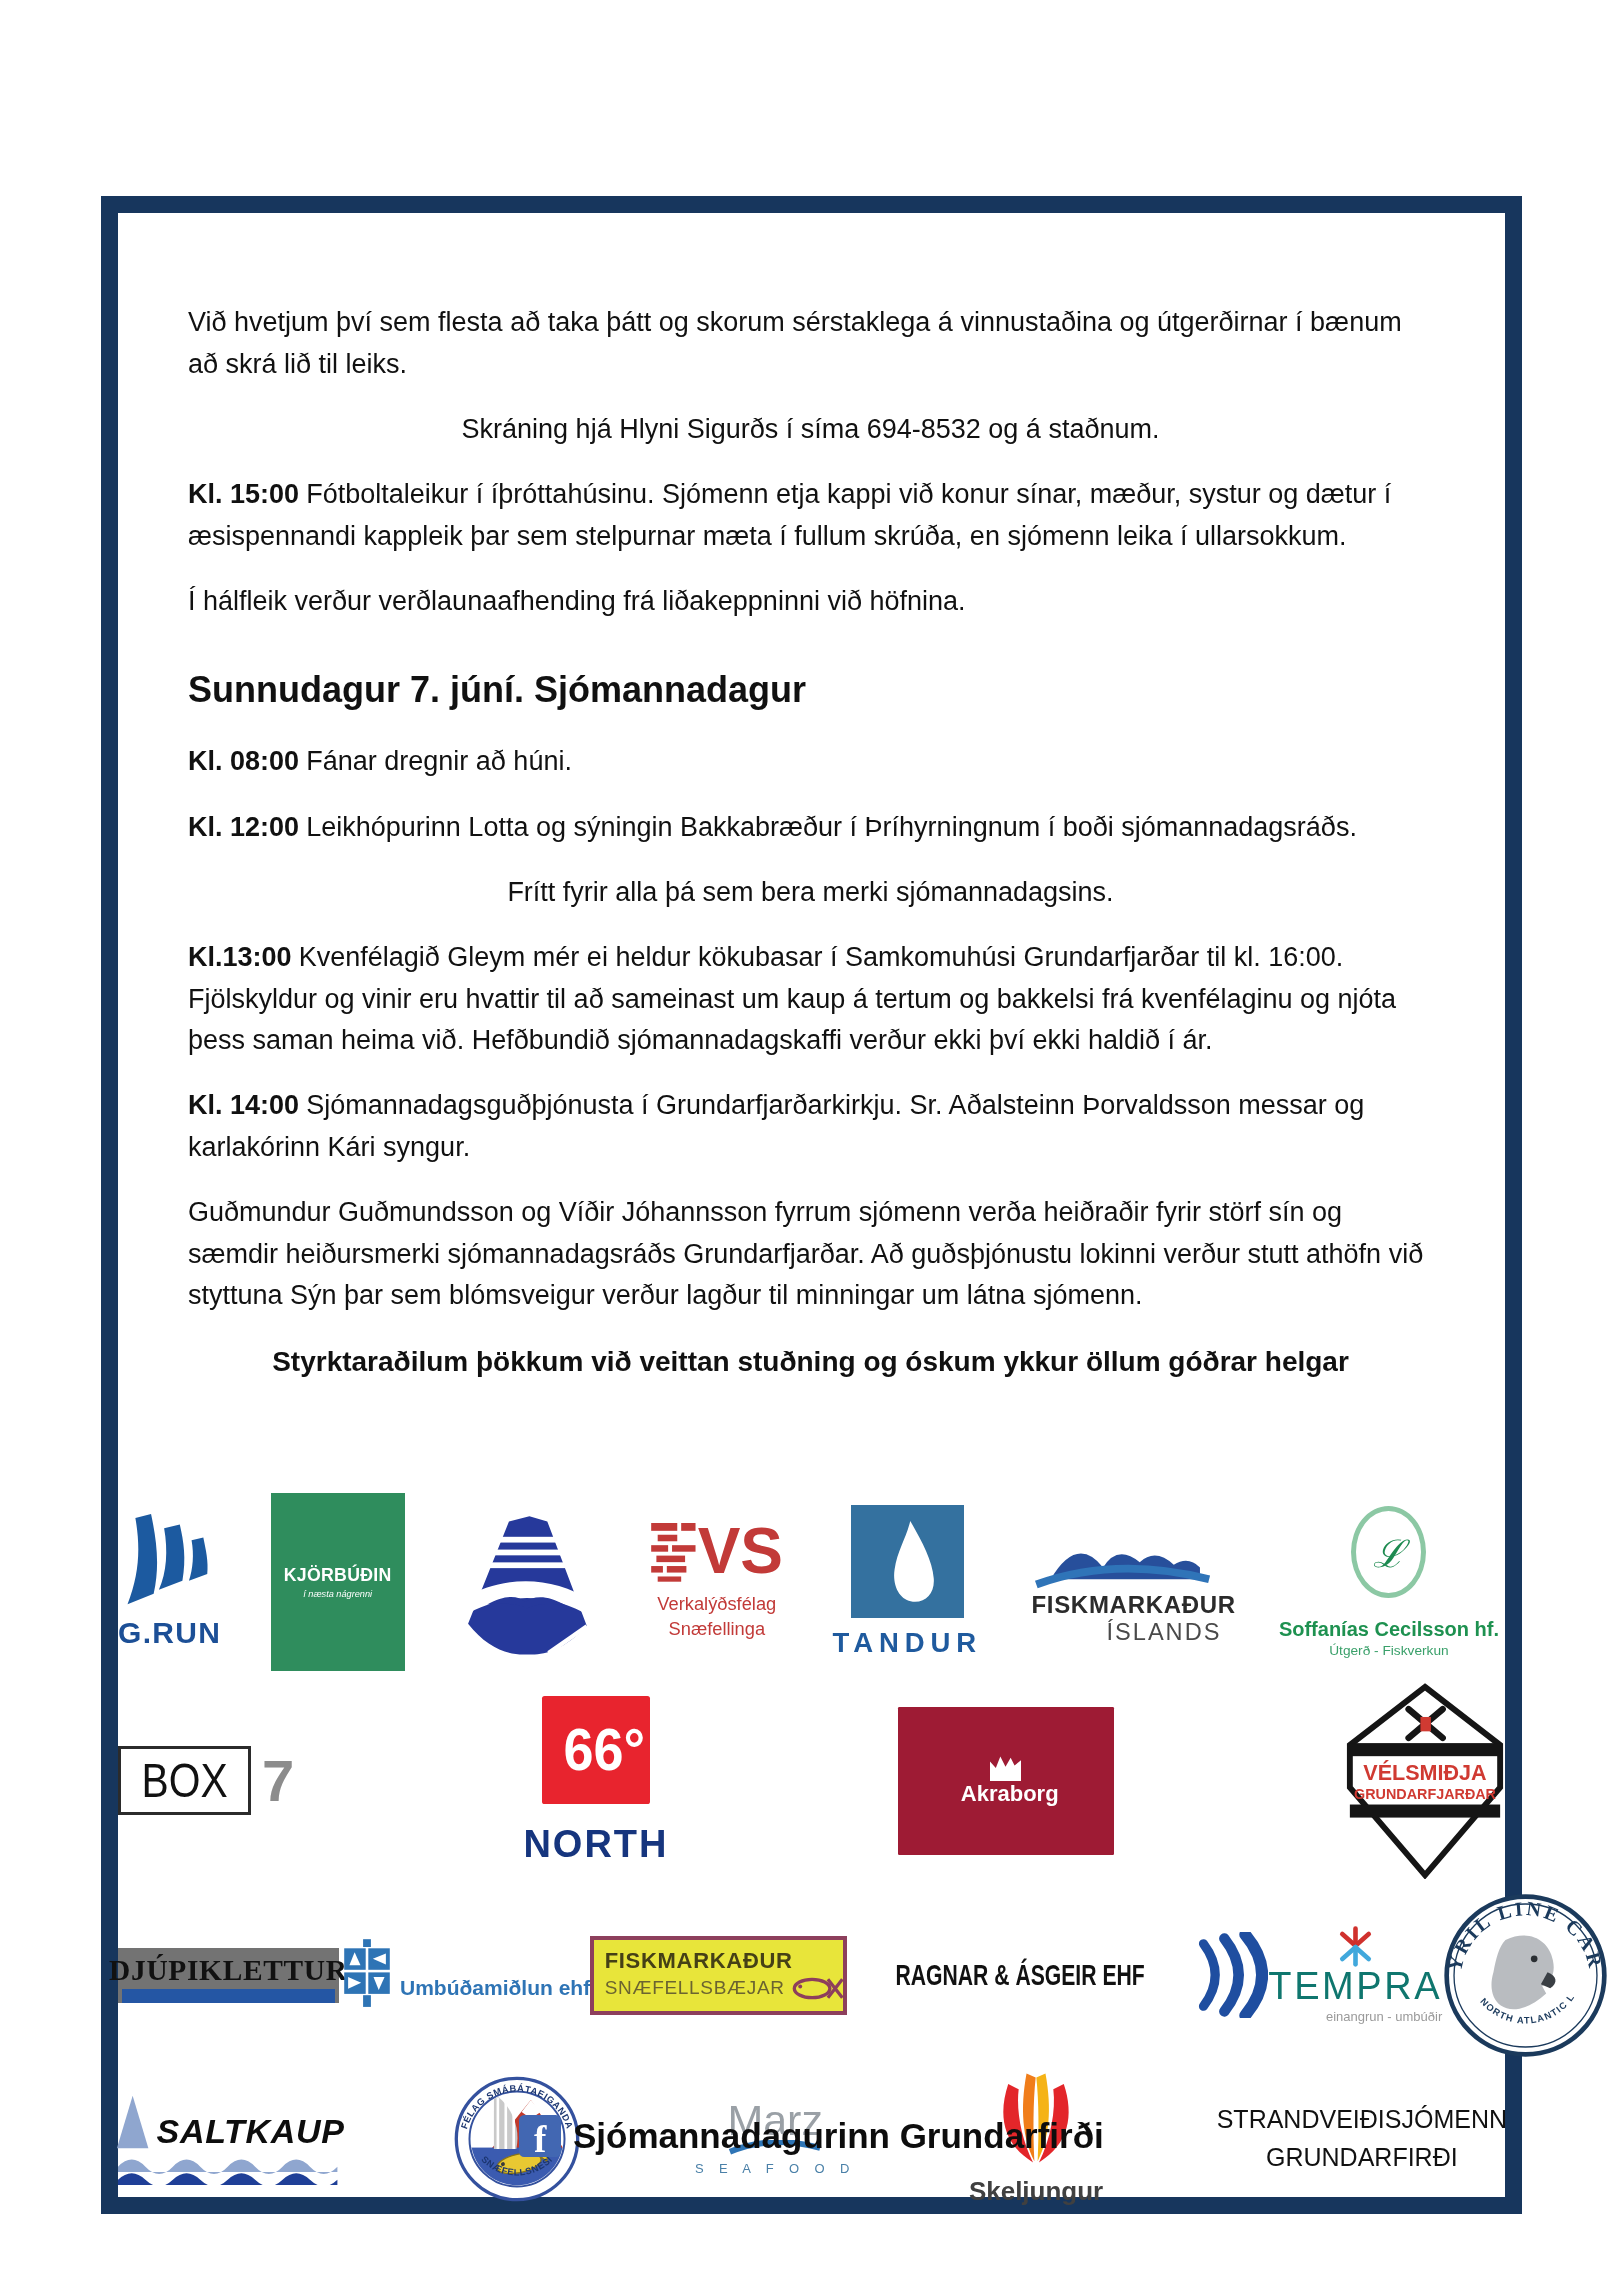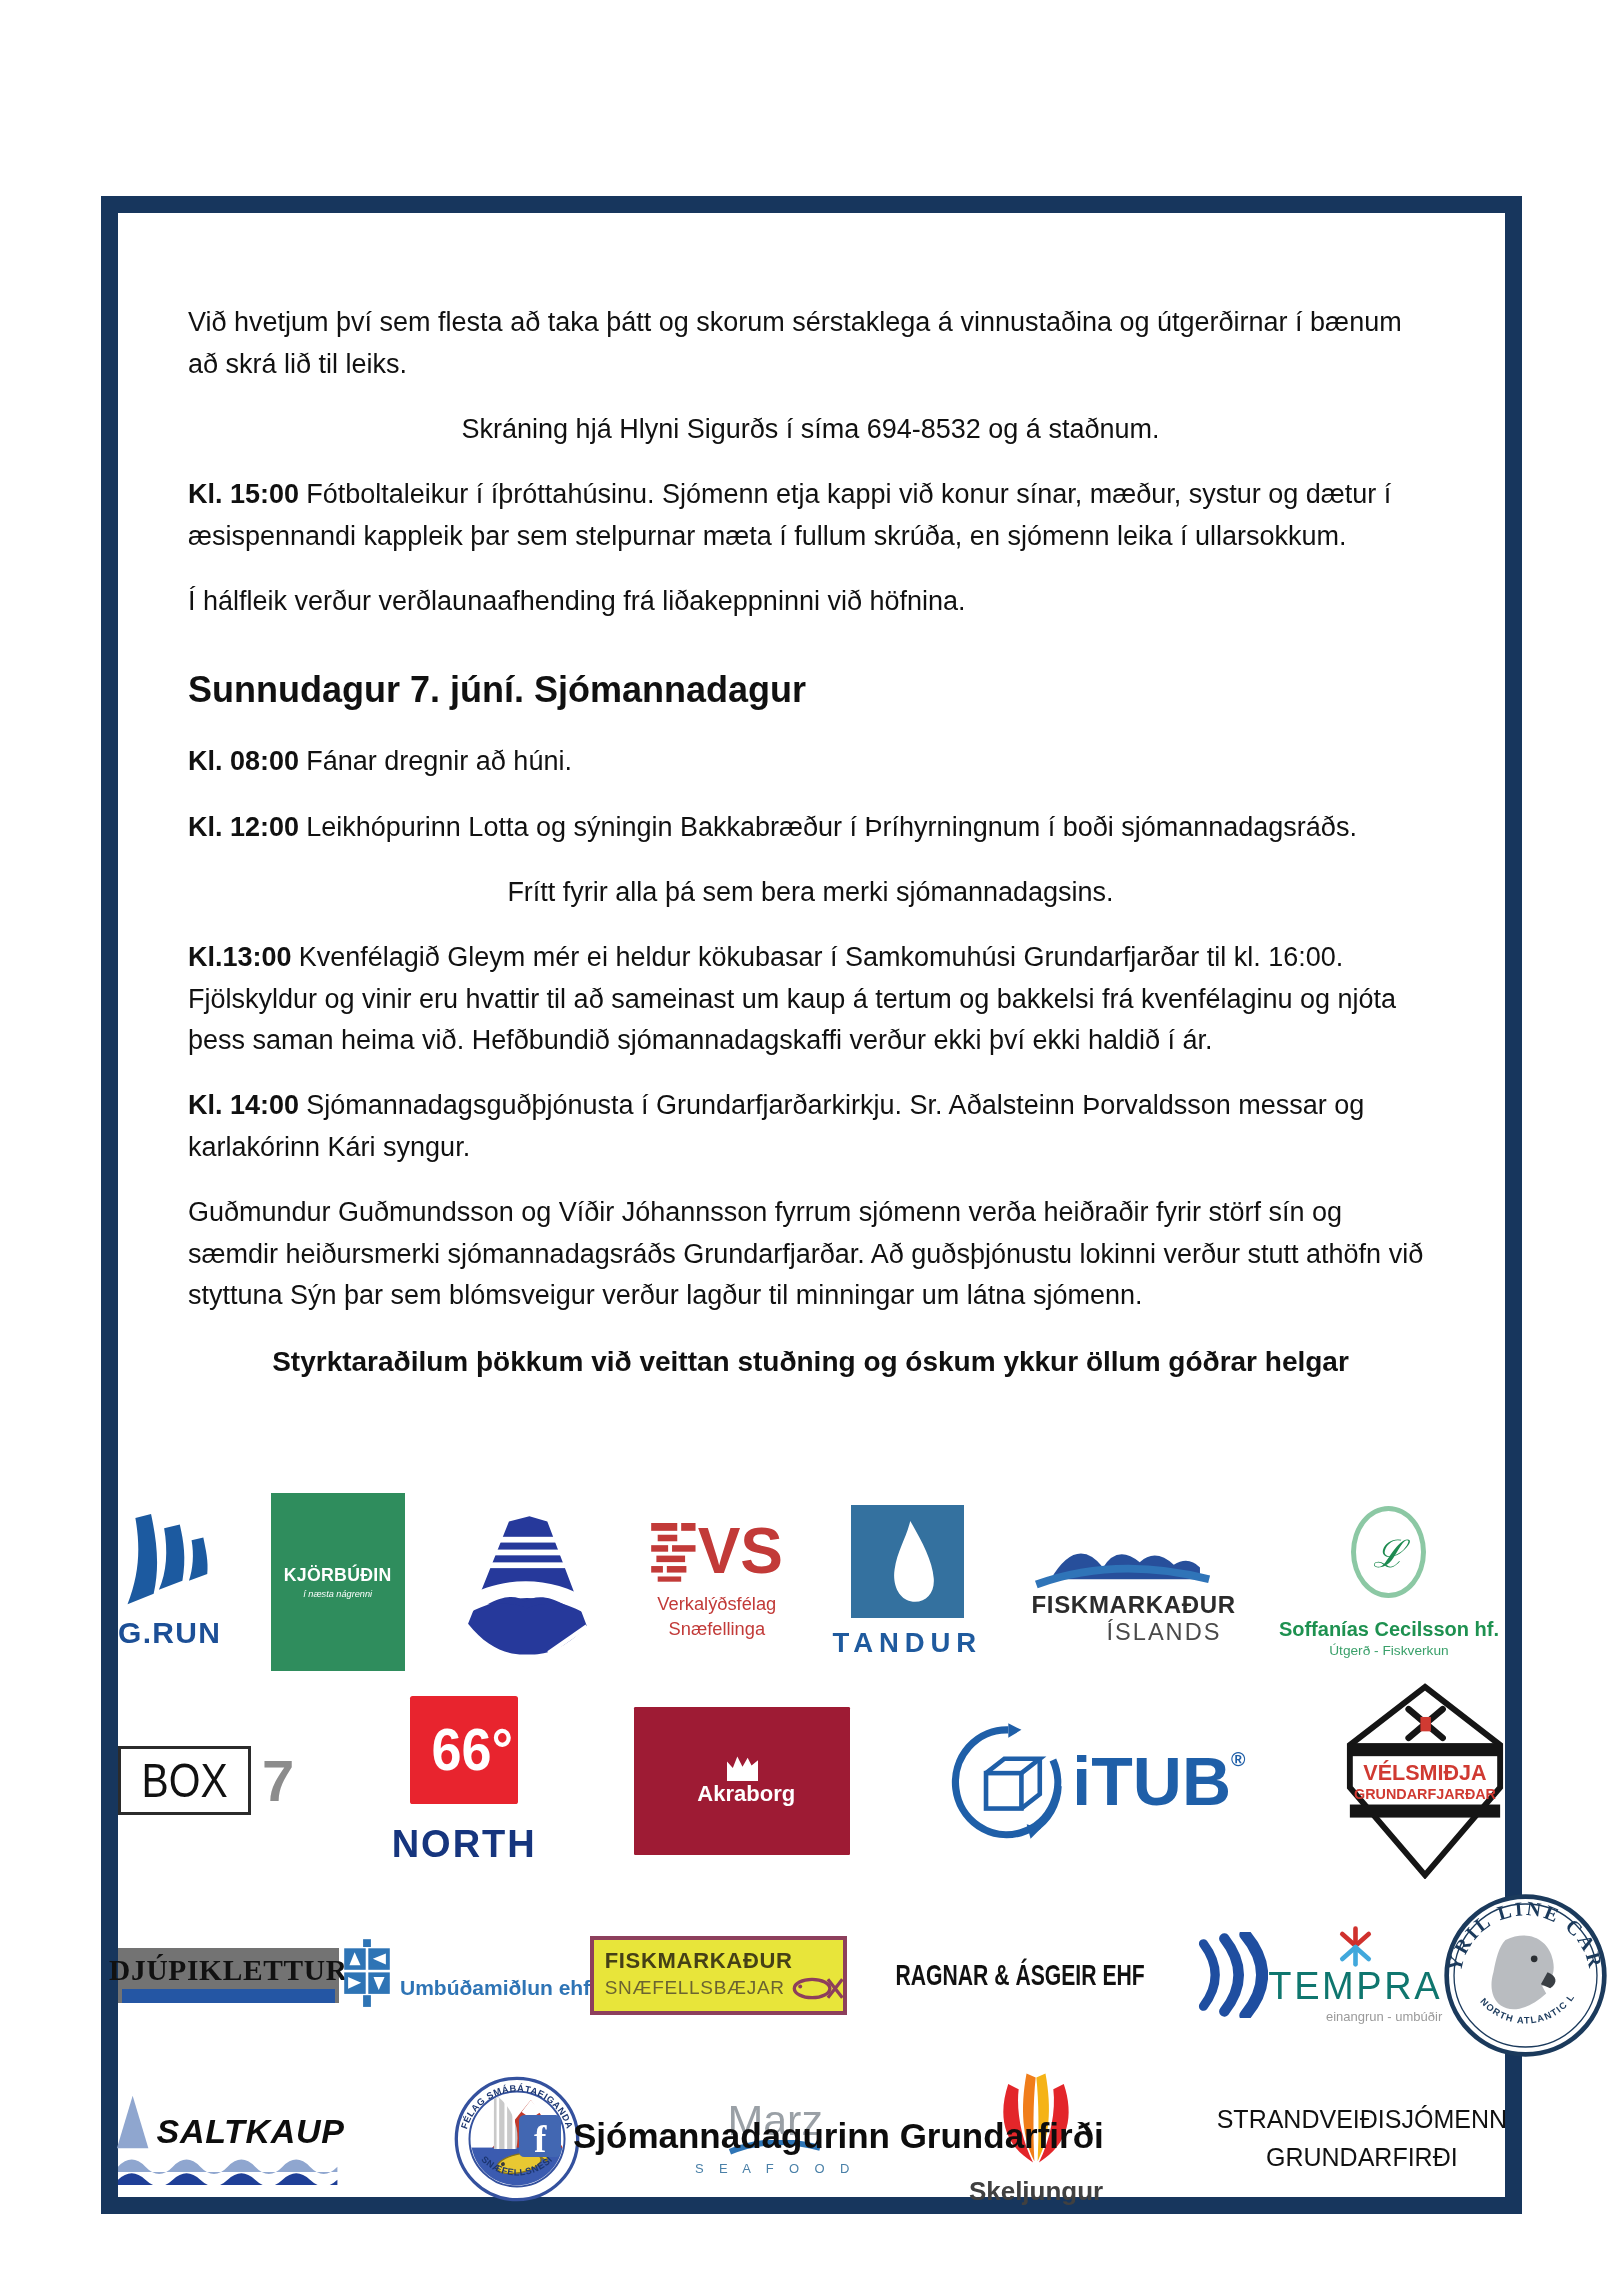--- a/index.html
+++ b/index.html
@@ -237,38 +237,20 @@
       </div>
 
 
       <div class="logo akra">
         <svg width="31" height="26" viewBox="0 0 48 40">
           <path fill="#ffffff" d="M0,40 L0,10 L9,20 L16,2 L24,18 L32,4 L38,16 L48,8 L48,40 Z"></path>
         </svg>
         <span class="akra-name">Akraborg</span>
       </div>
 
-      <div class="logo itub">
-        <svg width="118" height="118" viewBox="0 0 180 180">
-          <g fill="none" stroke="#1f5fa8">
-            <path stroke-width="11" d="M92,12 A78,80 0 1 0 160,58"></path>
-            <path stroke-width="11" d="M130,164 A78,80 0 0 0 168,98"></path>
-            <g stroke-width="7">
-              <rect x="58" y="78" width="54" height="54"></rect>
-              <path d="M58,78 L86,56 L140,56 L112,78"></path>
-              <path d="M140,56 L140,110 L112,132"></path>
-            </g>
-          </g>
-          <path fill="#1f5fa8" d="M92,2 L112,12 L92,24 Z"></path>
-          <path fill="#1f5fa8" d="M120,156 L142,162 L126,178 Z"></path>
-        </svg>
-        <div style="margin-left:6.5px;">
-          <span class="itub-name">iTUB</span><span class="itub-reg">®</span>
-        </div>
-      </div>
 
       <div class="logo">
         <svg width="164" height="196" viewBox="0 0 250 300">
           <polygon points="125,6 240,95 240,160 125,294 10,160 10,95" fill="#ffffff" stroke="#151515" stroke-width="9"></polygon>
           <g stroke="#151515" stroke-width="10" stroke-linecap="round">
             <line x1="100" y1="40" x2="152" y2="84"></line>
             <line x1="152" y1="40" x2="100" y2="84"></line>
           </g>
           <rect x="118" y="52" width="16" height="22" fill="#d03a32"></rect>
           <rect x="10" y="92" width="230" height="20" fill="#151515"></rect>

